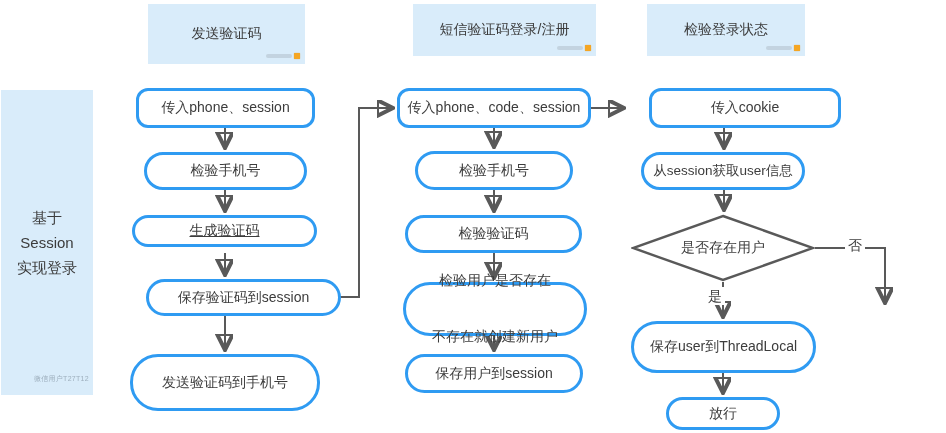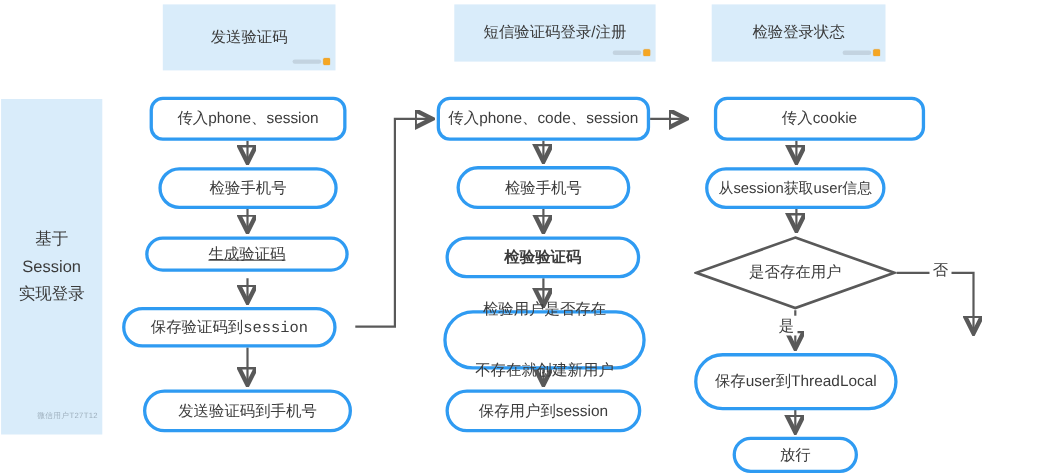--- a/index.html
+++ b/index.html
@@ -106,26 +106,26 @@
     <span>检验登录状态</span>
     <span class="wm">
         <span class="wm-blur"></span>
         <span class="wm-icon"></span>
       </span>
   </div>
 
   <div class="node rect" style="left:136px;top:88px;width:179px;height:40px;">传入phone、session</div>
   <div class="node pill" style="left:144px;top:152px;width:163px;height:38px;">检验手机号</div>
   <div class="node pill" style="left:132px;top:215px;width:185px;height:32px;text-decoration:underline;">生成验证码</div>
-  <div class="node pill" style="left:111px;top:279px;width:195px;height:37px;font-family:Liberation Mono, monospace;">保存验证码到session</div>
-  <div class="node pill" style="left:130px;top:354px;width:190px;height:39px;">发送验证码到手机号</div>
+  <div class="node pill" style="left:146px;top:279px;width:195px;height:37px;">保存验证码到session</div>
+  <div class="node pill" style="left:130px;top:354px;width:190px;height:57px;">发送验证码到手机号</div>
 
   <div class="node rect" style="left:397px;top:88px;width:194px;height:40px;">传入phone、code、session</div>
   <div class="node pill" style="left:415px;top:151px;width:158px;height:39px;">检验手机号</div>
-  <div class="node pill" style="left:405px;top:215px;width:177px;height:38px;font-weight:bold;">检验验证码</div>
+  <div class="node pill" style="left:405px;top:215px;width:177px;height:38px;">检验验证码</div>
   <div class="node pill two-line" style="left:403px;top:282px;width:184px;height:54px;gap:36px;">
     <div>检验用户是否存在</div>
     <div>不存在就创建新用户</div>
   </div>
   <div class="node pill" style="left:405px;top:354px;width:178px;height:39px;">保存用户到session</div>
 
   <div class="node rect" style="left:649px;top:88px;width:192px;height:40px;">传入cookie</div>
   <div class="node pill small-text" style="left:641px;top:152px;width:164px;height:38px;">从session获取user信息</div>
 
   <div class="diamond-wrap">

